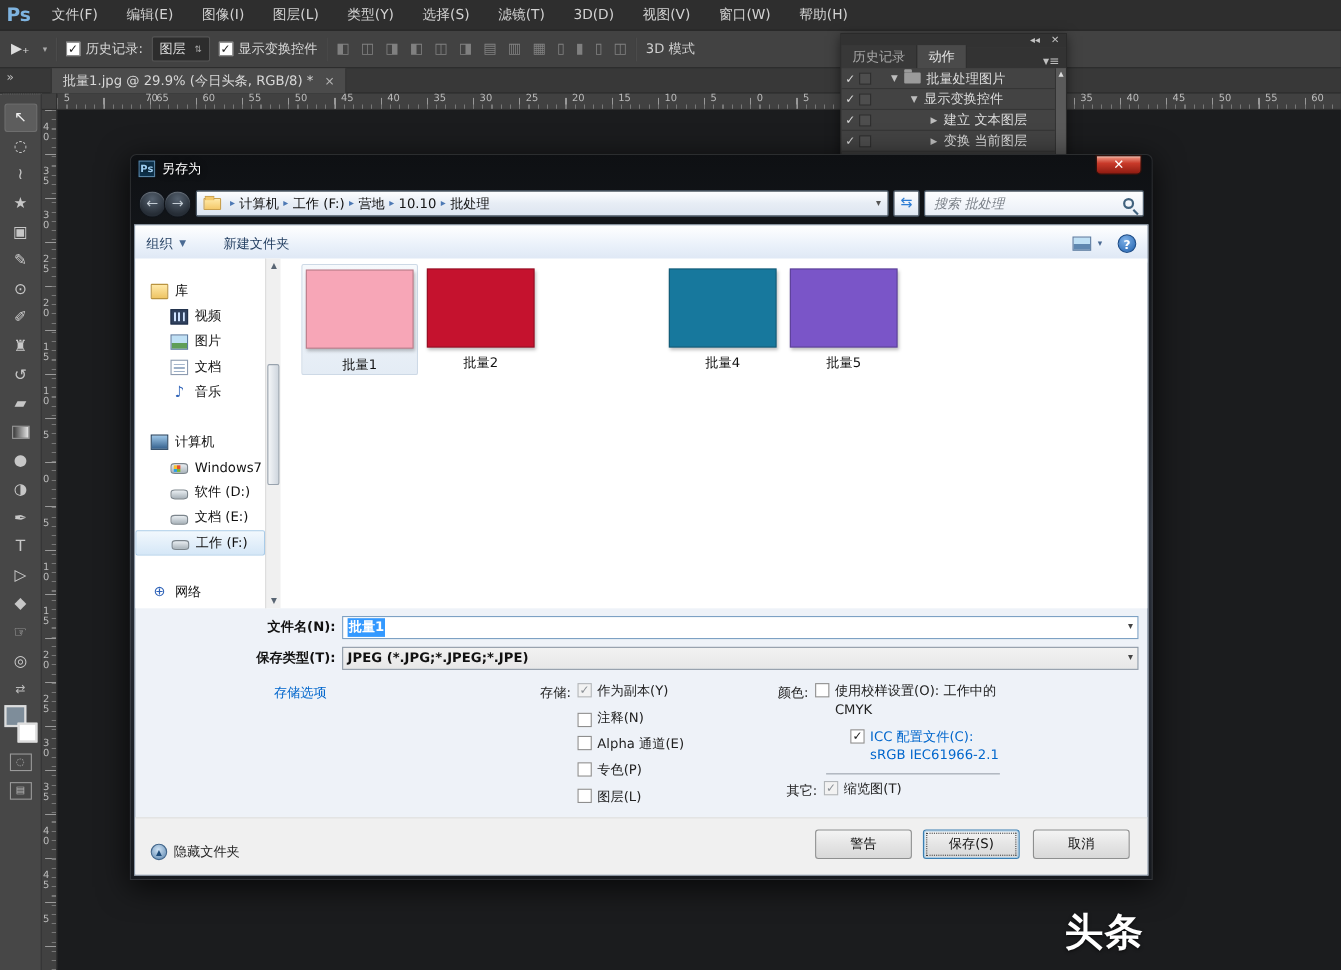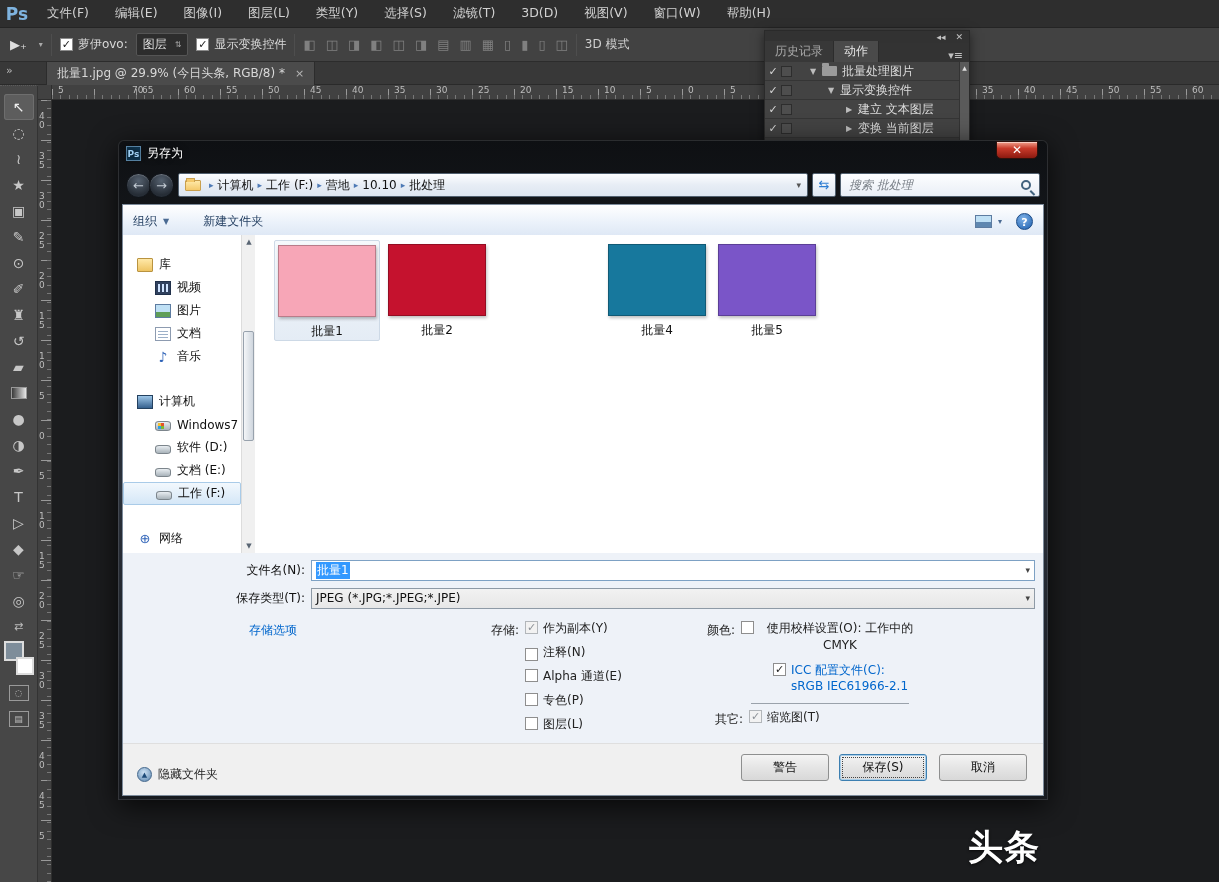--- a/index.html
+++ b/index.html
@@ -118,36 +118,36 @@
   .sb-scroll .dn { bottom:0; }
   .sb-scroll .thumb { position:absolute; left:1px; width:11px; top:96px; height:110px; background:linear-gradient(90deg,#f4f6f8,#cfd6de); border:1px solid #98a2ad; border-radius:2px; }
 
   .files { position:absolute; left:132px; right:0; top:0; bottom:0; }
   .tile { position:absolute; width:106px; text-align:center; padding-top:4px; }
   .tile.sel { background:linear-gradient(180deg,#f6f9fc,#e4ecf5); border:1px solid #cdd9e6; border-radius:2px; }
   .thumb-img { width:98px; height:72px; margin:0 auto; border:1px solid rgba(0,0,0,.25); box-shadow:1px 2px 3px rgba(0,0,0,.25); }
   .tile .cap { margin-top:6px; color:#111; }
 
   .dlg-fields { position:absolute; left:0; right:0; top:348px; height:62px; }
-  .frow { position:absolute; left:0; right:0; height:22px; display:flex; align-items:center; }
+  .frow { position:absolute; left:0; right:0; height:22px; display:flex; align-items:center;font-weight:bold; }
   .frow .flabel { width:188px; text-align:right; padding-right:6px; color:#111; }
   .combo { flex:0 0 724px; height:21px; background:#fff; border:1px solid #7da1c4; display:flex; align-items:center; padding:0 4px; color:#111; position:relative; }
   .combo .dd { position:absolute; right:4px; color:#444; font-size:9px; }
   .combo.shaded { background:linear-gradient(180deg,#f2f2f2,#e7e7e7); border:1px solid #8e9aa6; }
   .selhl { background:#3399ff; color:#fff; padding:0 1px; }
 
   .dlg-options { position:absolute; left:0; right:0; top:410px; height:128px; color:#222; }
   .link { color:#0066cc; }
   .optlabel { position:absolute; color:#222; }
   .ckrow { position:absolute; display:flex; gap:5px; align-items:flex-start; }
   .ck { width:13px; height:13px; flex:0 0 13px; background:#fff; border:1px solid #8e8e8e; font-size:11px; line-height:11px; text-align:center; color:#222; margin-top:1px; }
   .ck.dis { background:#f2f2f2; border-color:#b2b6ba; color:#8b9096; }
   .ck-label { line-height:17px; }
   .ck-label.accent, .ck-sub.accent { color:#0066cc; }
-  .wrapnarrow { width:162px;text-align:center; }
+  .wrapnarrow { width:162px; }
   .opt-div { position:absolute; border-top:1px solid #9aa2ab; }
 
   .dlg-footer { position:absolute; left:0; right:0; top:538px; bottom:0; background:#f0f0f0; border-top:1px solid #dfdfdf; }
   .hidefolders { position:absolute; left:14px; top:22px; display:flex; align-items:center; gap:6px; color:#1f1f1f; }
   .hf-ic { width:15px; height:15px; border-radius:50%; background:radial-gradient(circle at 45% 35%,#cfe3f5,#5a84ad); border:1px solid #43678c; color:#1d4a78; font-size:7px; text-align:center; line-height:15px; }
   .btn { position:absolute; top:10px; width:88px; height:27px; background:linear-gradient(180deg,#f4f4f4,#e5e5e5 50%,#d8d8d8); border:1px solid #8e8f8f; border-radius:3px; text-align:center; line-height:25px; color:#111; }
   .btn.default { border:1px solid #3c7fb1; box-shadow:0 0 0 1px #a8cde8 inset; outline:1px dotted #444; outline-offset:-4px; }
 
   .watermark { position:absolute; left:968px; top:824px; color:#fff; display:flex; align-items:baseline; gap:9px; text-shadow:0 1px 3px rgba(0,0,0,.7); }
   .wm-b { font-size:35px; font-weight:900; letter-spacing:1px; }
@@ -172,21 +172,21 @@
       <div class="menu-item">帮助(H)</div>
     </div>
 </div>
 
 <div class="optionsbar">
   <span class="ob-tool">▶₊</span>
   <span class="ob-caret">▾</span>
   <span class="ob-sep"></span>
   <span class="ob-check">
     <span class="cbx">✓</span>
-    <span>萝伊ovo:</span>
+    <span>历史记录:</span>
   </span>
   <span class="layer-select">
     <span>图层</span>
     <span class="ob-caret">⇅</span>
   </span>
   <span class="ob-check">
     <span class="cbx">✓</span>
     <span>显示变换控件</span>
   </span>
   <span class="ob-sep"></span>

